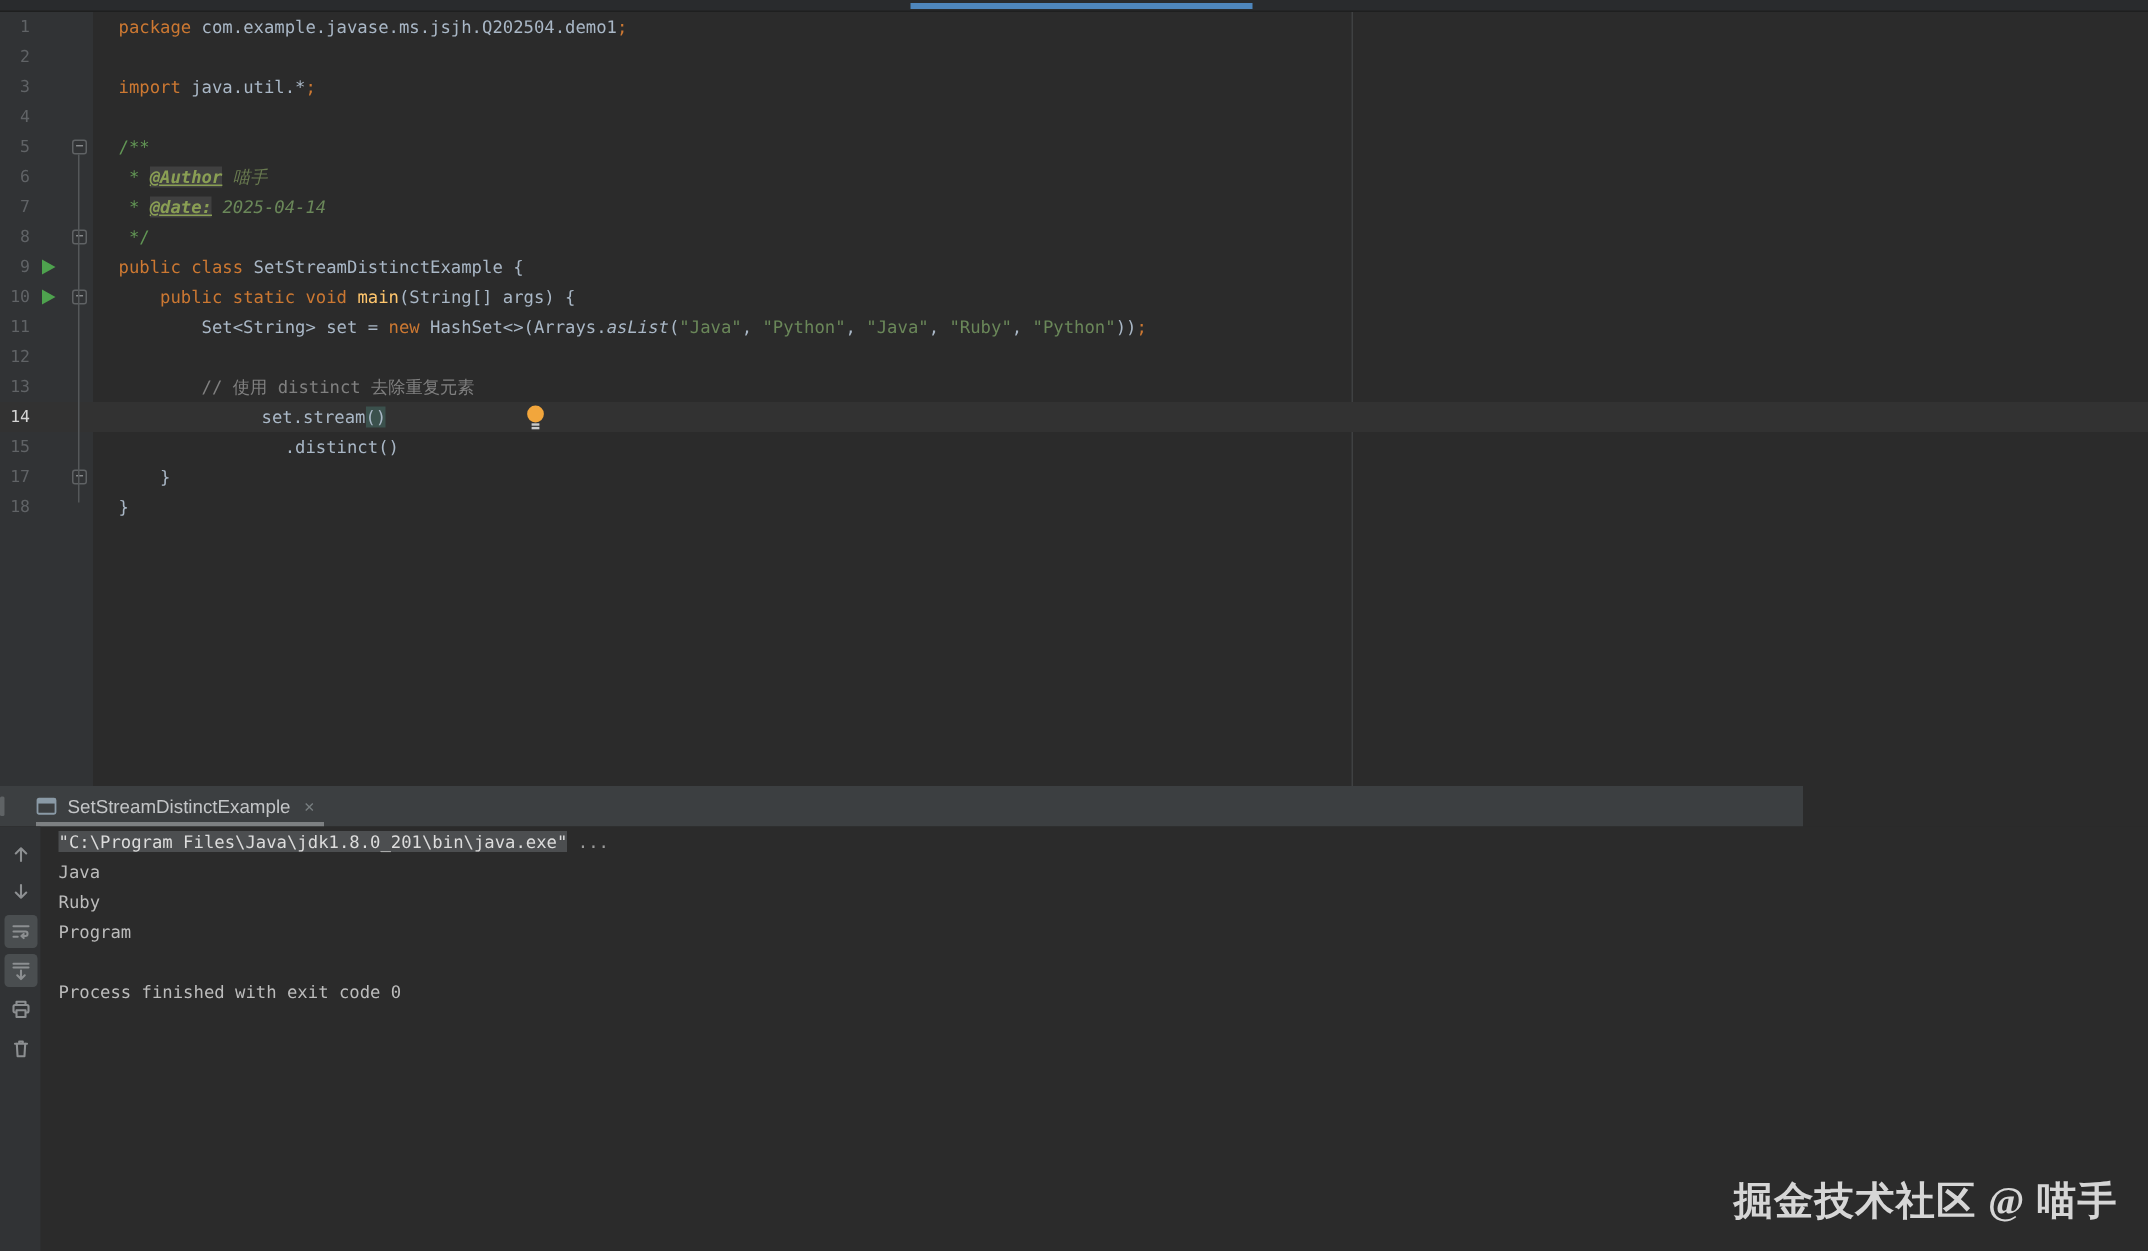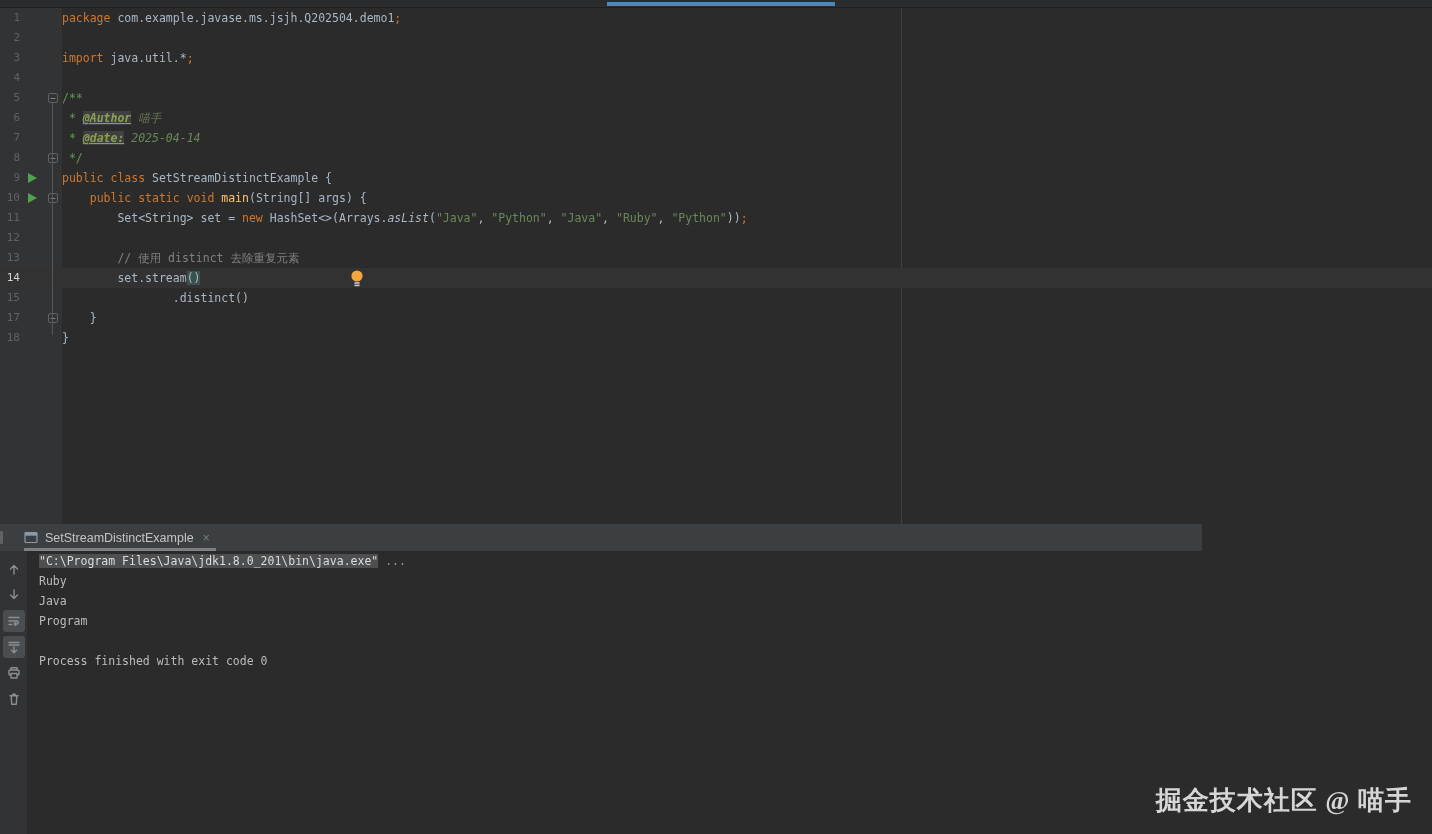--- a/index.html
+++ b/index.html
@@ -17,33 +17,33 @@
   .editor { position:absolute; top:8px; left:0; width:1432px; height:516px; }
   .gutter-bg   { position:absolute; left:0; top:0; width:62px; height:100%;
                  background:#313335; z-index:0; }
   .margin-line { position:absolute; left:901px; top:0; width:1px; height:100%;
                  background:#3f4142; z-index:0; }
   .fold-guide  { position:absolute; left:52px; top:95px; width:1px; height:232px;
                  background:#55585a; z-index:2; }
   #code-lines { position:relative; z-index:1; }
   .code-line { display:flex; height:20px; line-height:20px; font-size:11.5px;
                position:relative; }
-  .code-line.caret { background:#323232; }
+  .code-line.caret { background:#323232;gap:40px; }
   .gutter { width:62px; flex:none; position:relative; }
   .lnum { position:absolute; left:0; top:0; width:20px; text-align:right;
           color:#606366; font-size:11px; }
   .code-line.caret .lnum { color:#d4d4d4; }
   .run-icon { position:absolute; left:28px; top:5px; width:0; height:0;
               border-left:9px solid #4ea24e; border-top:5px solid transparent;
               border-bottom:5px solid transparent; }
   .fold-marker { position:absolute; left:48px; top:5px; width:10px; height:10px;
                  background:#313335; border:1px solid #5f6264; border-radius:2px;
                  color:#9da0a2; font-size:9px; line-height:8px; text-align:center;
                  z-index:3; }
-  .code { white-space:pre; color:#A9B7C6; }
+  .code { white-space:pre; color:#A9B7C6;margin-left:17px; }
 
   .tk-kw   { color:#CC7832; }
   .tk-pl   { color:#A9B7C6; }
   .tk-sem  { color:#CC7832; }
   .tk-str  { color:#6A8759; }
   .tk-cmt  { color:#808080; }
   .tk-doc  { color:#629755; }
   .tk-tag  { color:#8a9f54; font-style:italic; font-weight:bold;
              text-decoration:underline; background:#404040; }
   .tk-tagv { color:#697a50; font-style:italic; }
@@ -260,16 +260,16 @@
           <rect x="4" y="7.5" width="6" height="4.5" fill="#313335"></rect>
         </svg>
       </div>
       <div class="tool">
         <svg width="14" height="14" viewBox="0 0 14 14" fill="none" stroke="#8c8f91" stroke-width="1.4" stroke-linecap="round" stroke-linejoin="round">
           <path d="M3 3.8h8M5.8 3.8V2.3h2.4v1.5"></path>
           <path d="M4.2 3.8l.5 8.4h4.6l.5-8.4"></path>
         </svg>
       </div>
     </div>
-  <div class="console-output" id="console-output"><div class="con-line"><span class="sel">"C:\Program Files\Java\jdk1.8.0_201\bin\java.exe"</span><span class="dim"> ...</span></div><div class="con-line">Ruby</div><div class="con-line">Java</div><div class="con-line">Program</div><div class="con-line">&nbsp;</div><div class="con-line">Process finished with exit code 0</div></div>
+  <div class="console-output" id="console-output"><div class="con-line"><span class="sel">"C:\Program Files\Java\jdk1.8.0_201\bin\java.exe"</span><span class="dim"> ...</span></div><div class="con-line">Java</div><div class="con-line">Ruby</div><div class="con-line">Program</div><div class="con-line">&nbsp;</div><div class="con-line">Process finished with exit code 0</div></div>
 </div>
 
 <div class="watermark">掘金技术社区 @ 喵手</div>
 
 </body></html>

